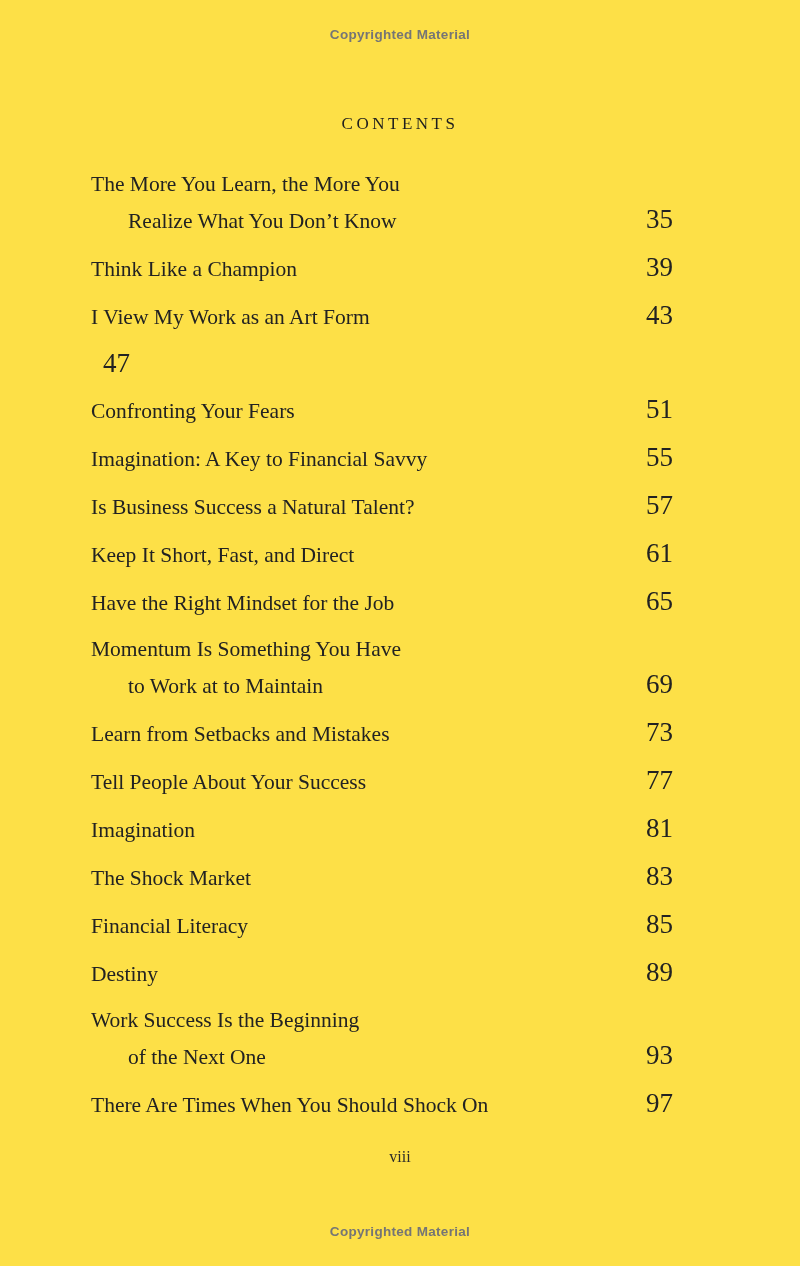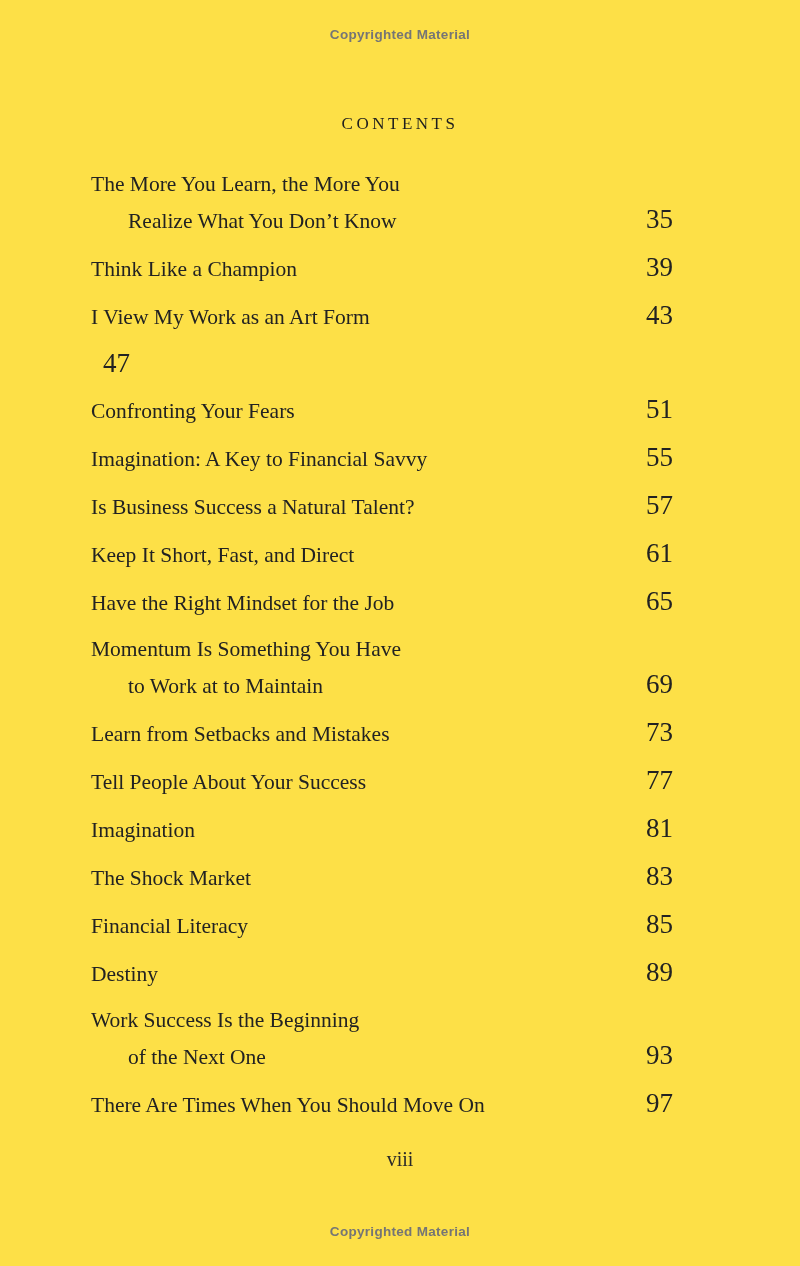--- a/index.html
+++ b/index.html
@@ -54,21 +54,21 @@
   }
   .toc-title { white-space: nowrap; }
   .toc-title.indent { padding-left: 37px; }
   .toc-page { font-size: 27px; padding-left: 12px; }
   .folio {
     position: absolute;
     top: 1148px;
     left: 0;
     width: 100%;
     text-align: center;
-    font-size: 20px;
+    font-size: 16px;
     color: #2a2a2a;
   }
 </style>
 </head>
 <body>
 
 <div class="page">
   <div class="notice top">Copyrighted Material</div>
 
   <h1 class="heading">CONTENTS</h1>
@@ -179,21 +179,21 @@
         <div class="toc-line">
           <span class="toc-title">Work Success Is the Beginning</span>
         </div>
         <div class="toc-line">
           <span class="toc-title indent">of the Next One</span>
           <span class="toc-page">93</span>
         </div>
       </div>
       <div class="toc-entry">
         <div class="toc-line">
-          <span class="toc-title">There Are Times When You Should Move On</span>
+          <span class="toc-title">There Are Times When You Should Shock On</span>
           <span class="toc-page">97</span>
         </div>
       </div>
     </div>
 
   <div class="folio">viii</div>
 
   <div class="notice bottom">Copyrighted Material</div>
 </div>
 

